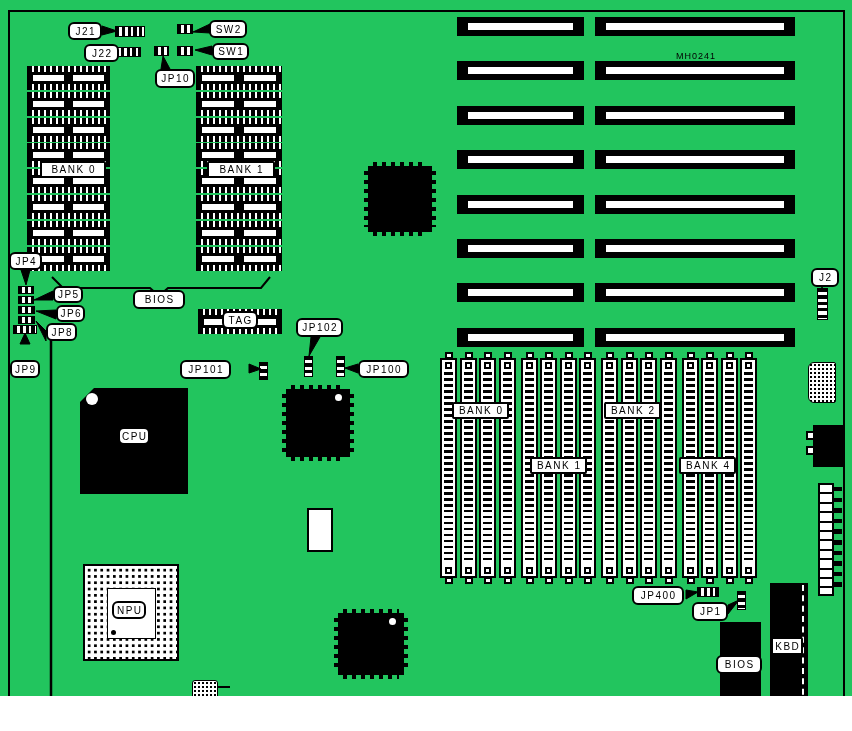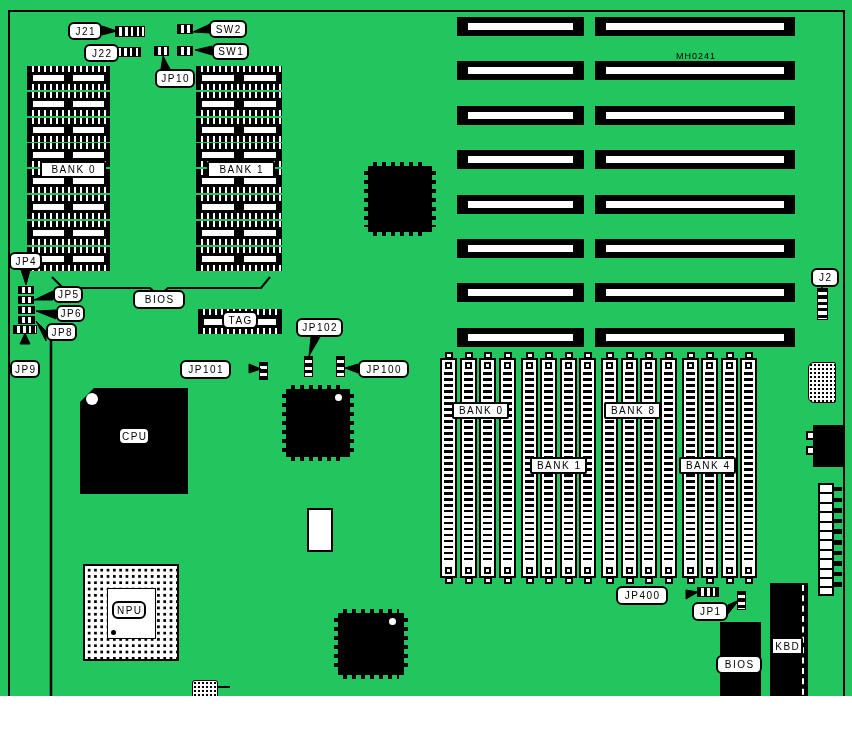--- a/index.html
+++ b/index.html
@@ -416,25 +416,25 @@
       </div>
       <div class="simm" style="left: 740.3px;">
         <div class="s-tab s-tab-t"></div>
         <div class="s-clip s-clip-t"></div>
         <div class="s-ticks"></div>
         <div class="s-clip s-clip-b"></div>
         <div class="s-tab s-tab-b"></div>
       </div>
     </div>
   <div class="boxlabel" style="left:452px;top:402px;width:57px;height:17px">BANK 0</div>
-  <div class="boxlabel" style="left:604px;top:402px;width:57px;height:17px">BANK 8</div>
+  <div class="boxlabel" style="left:604px;top:402px;width:57px;height:17px">BANK 2</div>
   <div class="boxlabel" style="left:530px;top:457px;width:57px;height:17px">BANK 1</div>
   <div class="boxlabel" style="left:679px;top:457px;width:57px;height:17px">BANK 4</div>
 
-  <div class="callout" style="left:616px;top:586px;width:52px;height:19px">JP400</div>
+  <div class="callout" style="left:632px;top:586px;width:52px;height:19px">JP400</div>
   <div class="jumper-h" style="left:697px;top:587px;width:22px;height:10px"></div>
   <div class="callout" style="left:692px;top:602px;width:36px;height:19px">JP1</div>
   <div class="jumper-v" style="left:737px;top:591px;width:9px;height:19px"></div>
 
   <div class="blackchip" style="left:720px;top:622px;width:41px;height:86px">
     <div class="foot" style="left:7px"></div>
     <div class="foot" style="right:3px"></div>
   </div>
   <div class="callout" style="left:716px;top:655px;width:46px;height:19px">BIOS</div>
 

